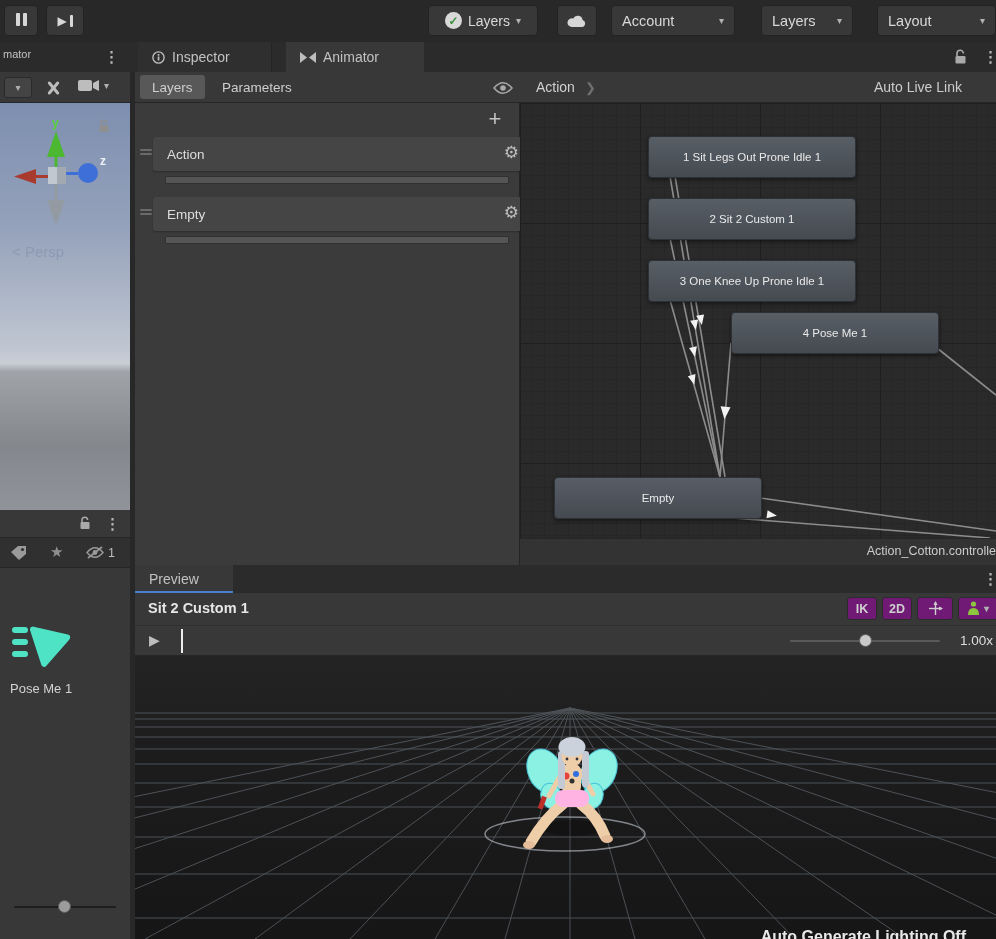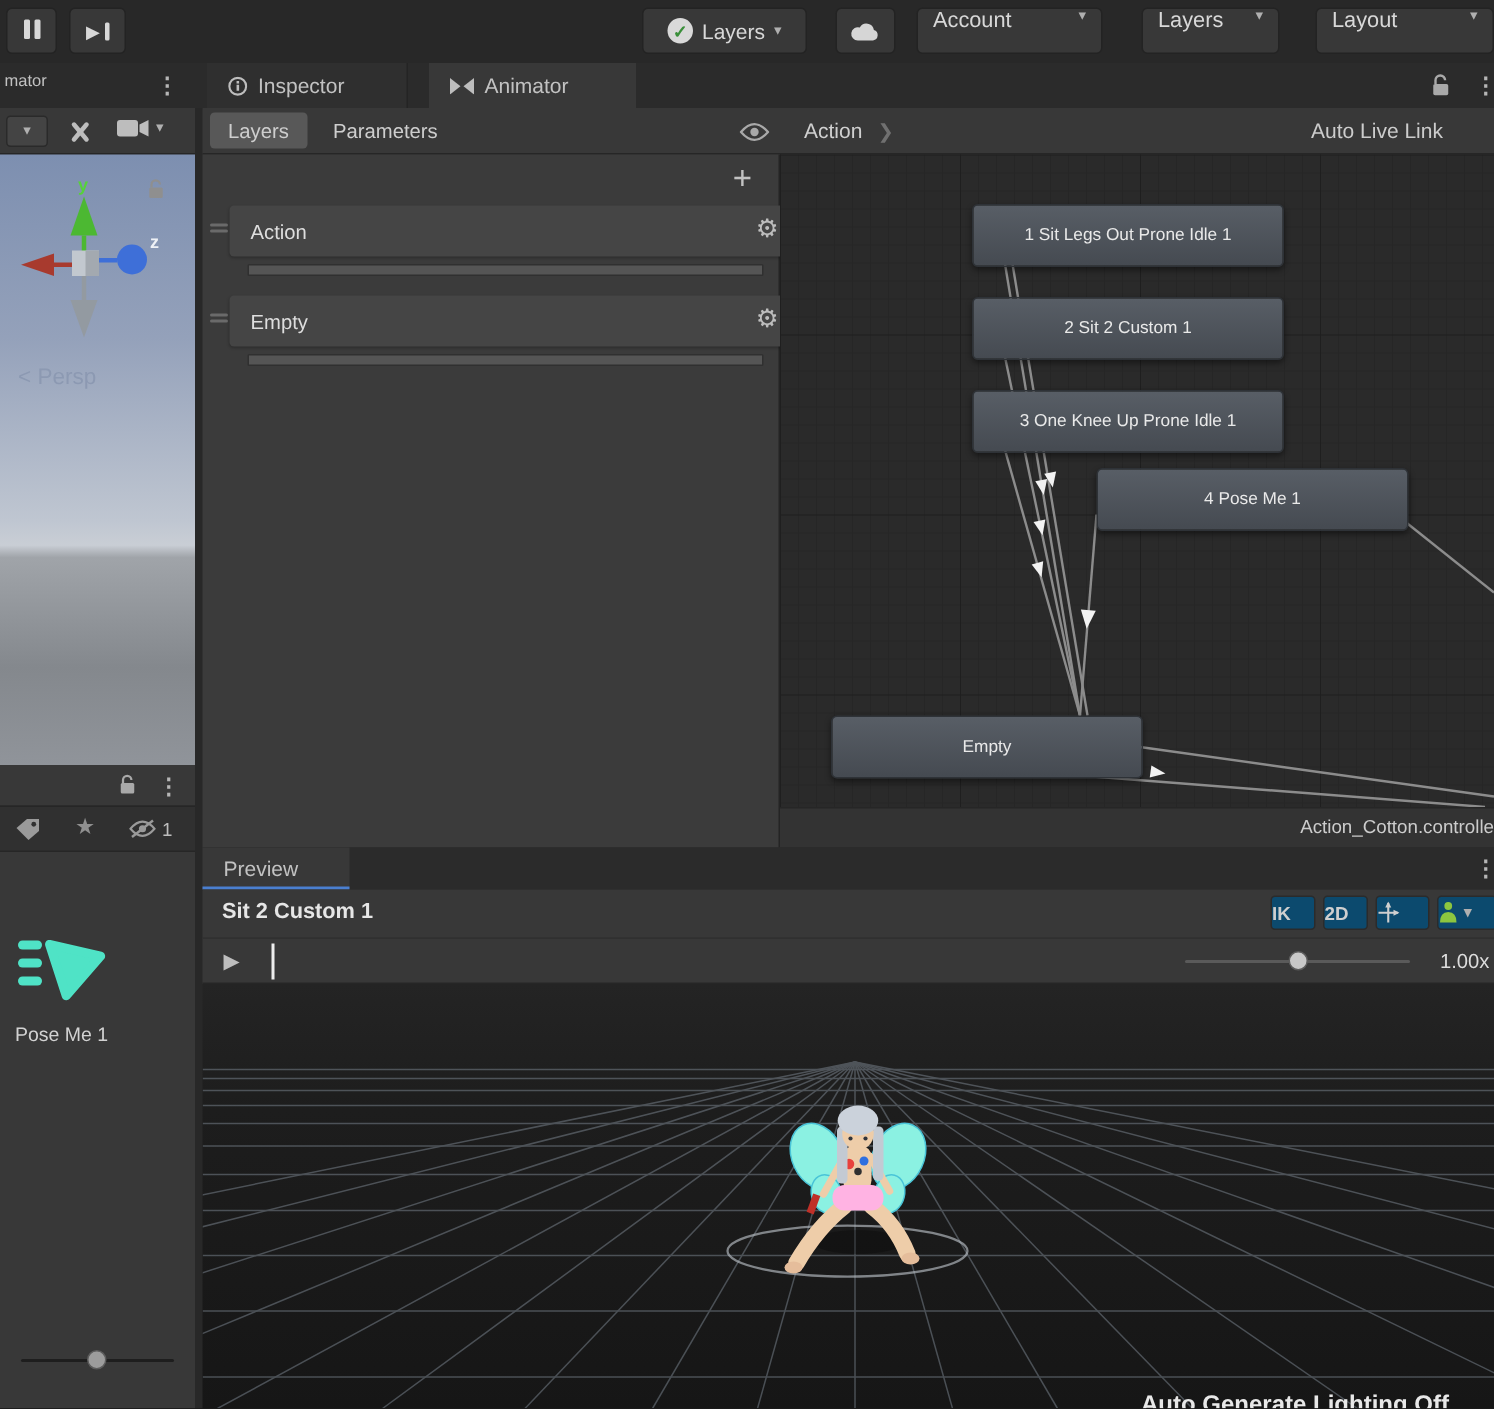--- a/index.html
+++ b/index.html
@@ -1,21 +1,21 @@
 <!DOCTYPE html>
 <html><head>
 <meta charset="utf-8">
 <style>
   html,body{margin:0;padding:0;background:#111}
   #root{position:relative;width:996px;height:939px;background:#282828;font-family:"Liberation Sans",sans-serif;color:#c8c8c8;overflow:hidden}
   .abs{position:absolute}
   .flex{display:flex;align-items:center}
   
   .tbbtn{display:flex;align-items:center;justify-content:center;gap:6px;background:#383838;border:1px solid #232323;border-radius:4px;color:#d8d8d8;font-size:14px;box-sizing:border-box}
-  .dd{display:flex;align-items:flex-start;justify-content:space-between;padding:0 10px;background:#383838;border:1px solid #232323;border-radius:4px;color:#d8d8d8;font-size:14.5px;box-sizing:border-box}
+  .dd{display:flex;align-items:center;justify-content:space-between;padding:0 10px;background:#383838;border:1px solid #232323;border-radius:4px;color:#d8d8d8;font-size:14.5px;box-sizing:border-box}
   .caret{font-size:10px;color:#b0b0b0;line-height:1}
   .pausebar{display:inline-block;width:4px;height:13px;background:#d8d8d8;margin:0 1.5px;border-radius:1px}
   .stepbar{display:inline-block;width:3px;height:12px;background:#d8d8d8;border-radius:1px;margin-left:2px}
   .glyph{line-height:1}
   .kebab{font-size:15px;font-weight:bold;color:#b6b6b6;letter-spacing:0}
   
   .tabstrip{background:#2b2b2b;border-bottom:1px solid #232323}
   .tab{display:flex;align-items:center;gap:7px;height:30px;padding:0 14px;font-size:14px;color:#c2c2c2;box-sizing:border-box}
   .tab.inactive{background:#2f2f2f;border-right:1px solid #242424}
   .tab.active{background:#383838}
@@ -34,21 +34,21 @@
     background-image:
       linear-gradient(#1f1f1f 1px,transparent 1px),
       linear-gradient(90deg,#1f1f1f 1px,transparent 1px),
       linear-gradient(#262626 1px,transparent 1px),
       linear-gradient(90deg,#262626 1px,transparent 1px);
     background-size:120px 120px,120px 120px,12px 12px,12px 12px}
   .state{position:absolute;width:206px;height:40px;display:flex;align-items:center;justify-content:center;
     background:linear-gradient(#585e66,#454a51);border:1px solid #2e3237;border-radius:4px;
     box-shadow:0 2px 4px rgba(0,0,0,.45);color:#e9e9e9;font-size:11.5px}
   
-  .pbtn{display:flex;align-items:center;background:#0c4a6e;border:1px solid #2b2b2b;border-radius:3px;color:#cfcfcf;font-size:12.5px;font-weight:bold;box-sizing:border-box}
+  .pbtn{display:flex;align-items:center;justify-content:center;background:#701a75;border:1px solid #2b2b2b;border-radius:3px;color:#cfcfcf;font-size:12.5px;font-weight:bold;box-sizing:border-box}
   .vline{position:absolute;width:2px;background:#ededed}
   
   .sky{background:linear-gradient(180deg,#7d8fb0 0%,#94a1ba 30%,#bfc6d1 60%,#c9ced5 64%,#a0a4a9 66%,#84888d 84%,#90949a 100%)}
   .viewport{background:linear-gradient(180deg,#242424 0%,#1d1d1d 30%,#161616 100%)}
   .trackline{position:absolute;height:2px;background:#1e1e1e;border-radius:1px}
   .thumb{position:absolute;width:13px;height:13px;border-radius:50%;background:#9c9c9c;border:1px solid #5c5c5c;box-sizing:border-box}
 </style>
 </head>
 <body>
 

